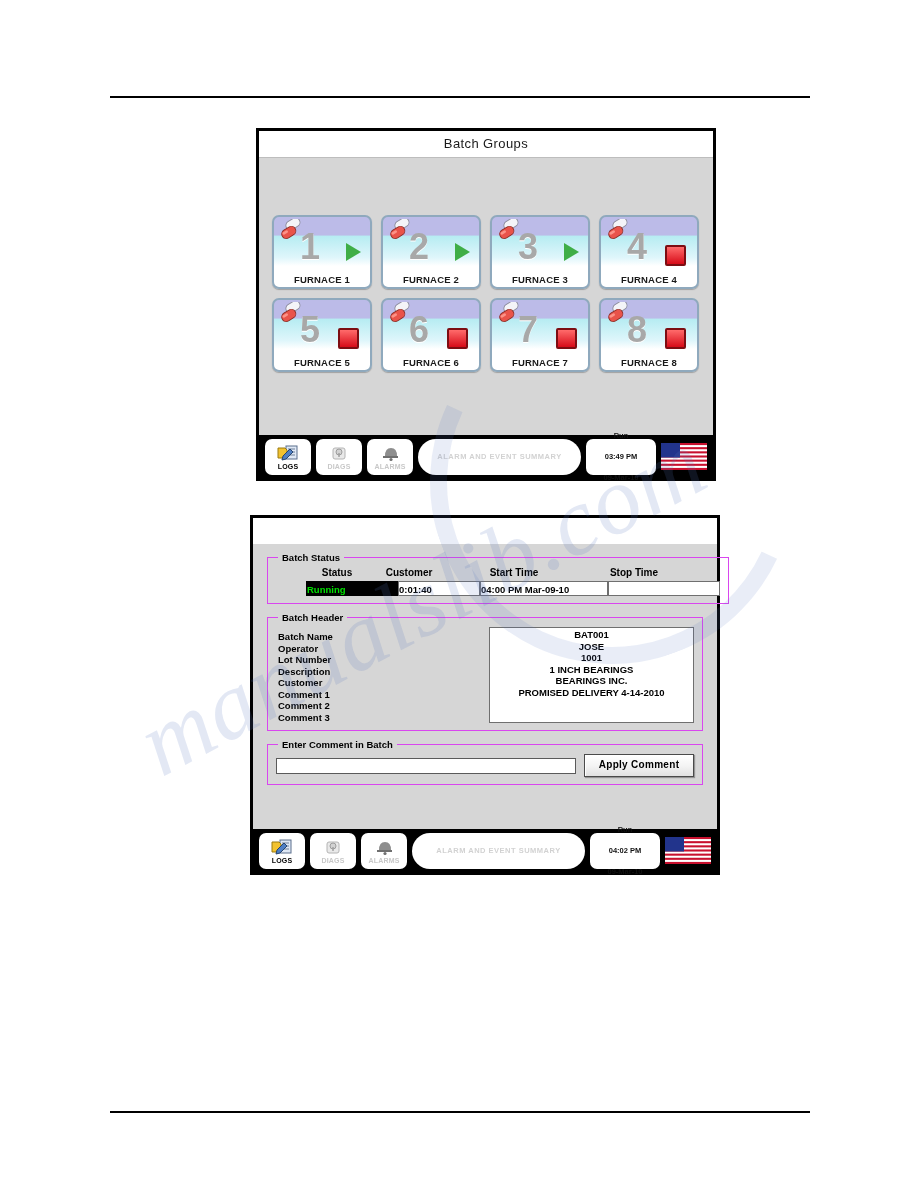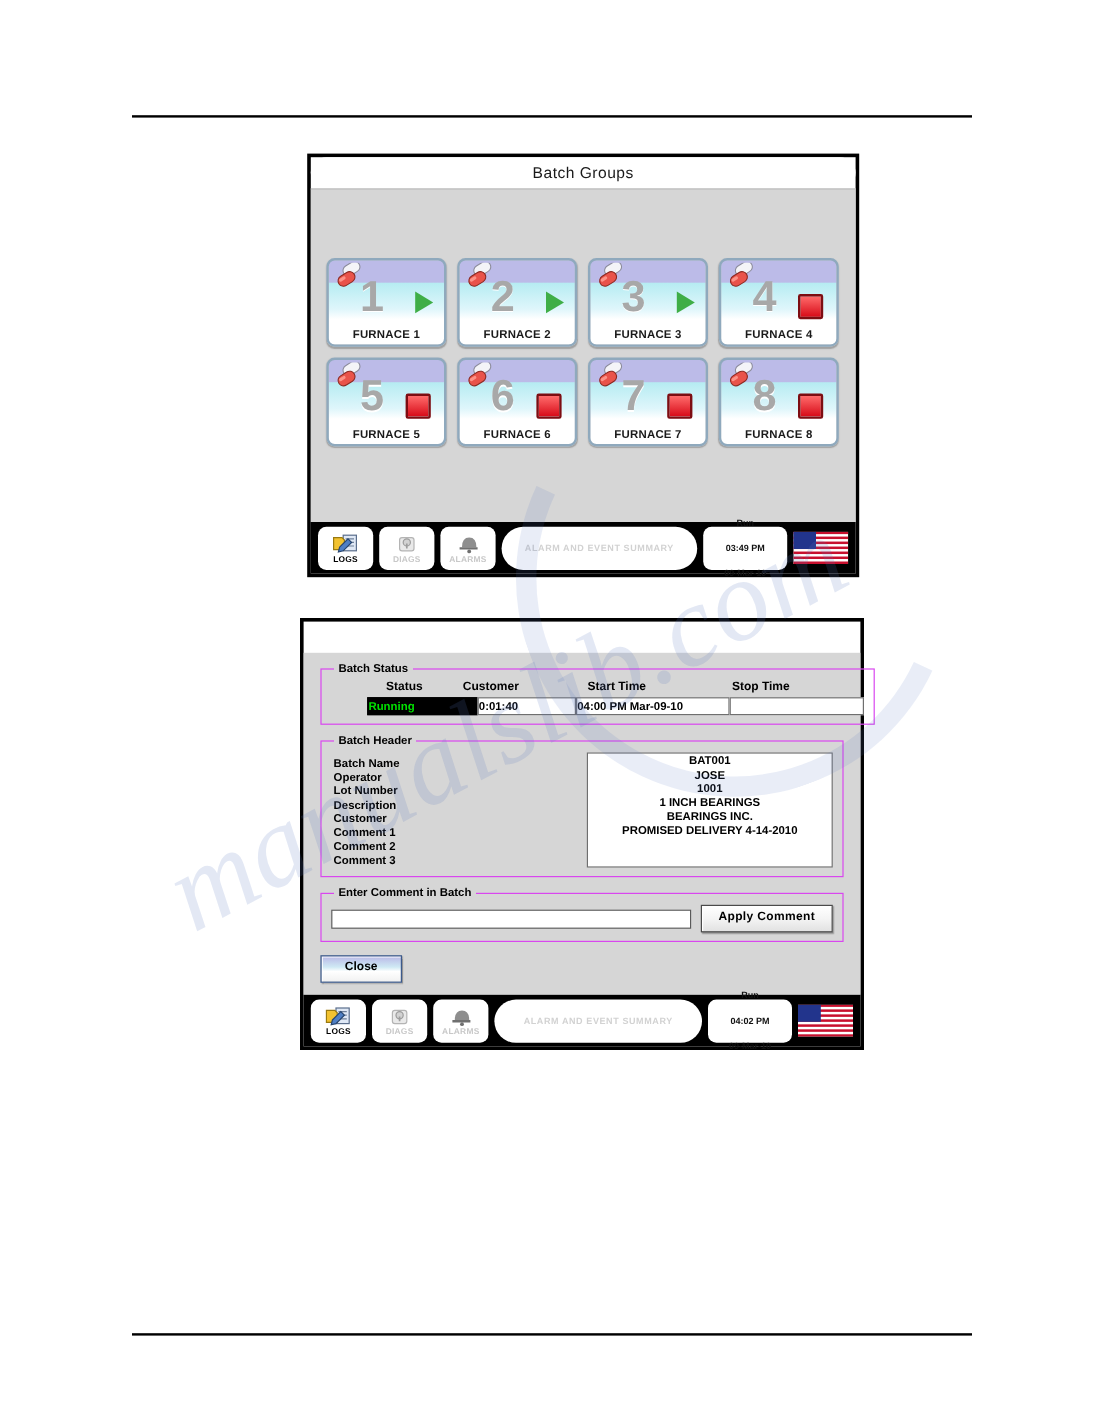--- a/index.html
+++ b/index.html
@@ -606,23 +606,20 @@
     </fieldset>
 
     <fieldset class="grp">
       <legend>Enter Comment in Batch</legend>
       <div class="cmt-row">
         <input class="cmt-input" type="text" id="comment-input" placeholder="" style="">
         <div class="btn-3d" id="apply-comment-button">Apply Comment</div>
       </div>
     </fieldset>
 
-    <div class="close-wrap">
-      <div class="btn-3d" id="close-button">Close</div>
-    </div>
   </div>
 
   <div class="hmi-toolbar">
     <div class="tb-btn">
       <span class="tb-ico">
         <svg width="22" height="19" viewBox="0 0 22 19">
           <rect x="9" y="3" width="11" height="13" fill="#dfe8f5" stroke="#5a6e8c" stroke-width="1"></rect>
           <line x1="11" y1="6" x2="18" y2="6" stroke="#6f8099" stroke-width="1"></line>
           <line x1="11" y1="9" x2="18" y2="9" stroke="#6f8099" stroke-width="1"></line>
           <line x1="11" y1="12" x2="18" y2="12" stroke="#6f8099" stroke-width="1"></line>

